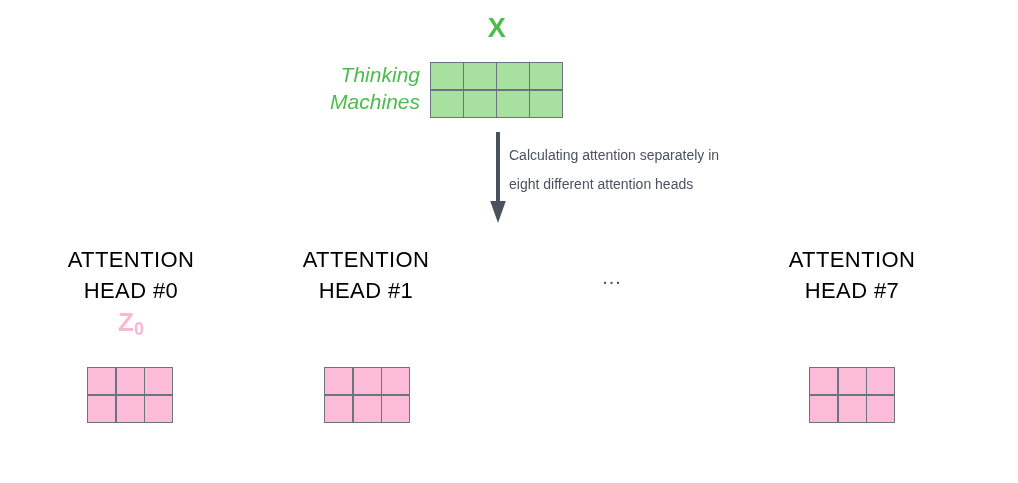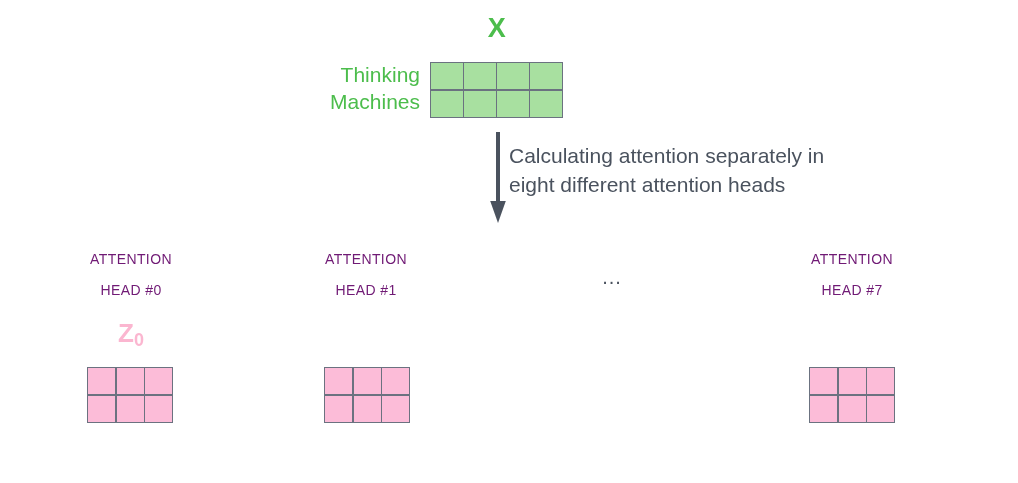--- a/index.html
+++ b/index.html
@@ -35,20 +35,21 @@
   .tokens {
     position: absolute;
     left: 250px;
     top: 61px;
     width: 170px;
     text-align: right;
     font-size: 21px;
     line-height: 27px;
     color: #4cbd4c;
     white-space: pre-line;
+    font-style: italic;
   }
   .matrix {
     position: absolute;
     display: grid;
     background: #6b7280;
     border: 1.5px solid #6b7280;
     gap: 1.5px;
     box-sizing: border-box;
   }
   .matrix .cell {
@@ -69,42 +70,42 @@
     left: 489px;
     top: 131px;
     width: 18px;
     height: 94px;
   }
   .caption {
     position: absolute;
     left: 509px;
     top: 141px;
     width: 400px;
-    font-size: 21px;
+    font-size: 14px;
     line-height: 29px;
     color: #4a525e;
     white-space: pre-line;
   }
 
   
   .head {
     position: absolute;
     top: 244px;
     width: 220px;
     text-align: center;
   }
   .head-title {
-    font-size: 14px;
+    font-size: 22px;
     line-height: 31px;
     letter-spacing: 0.4px;
-    color: #701a75;
+    color: #000000;
     white-space: pre-line;
   }
   .z-label {
-    margin-top: 12px;
+    margin-top: 1px;
     font-size: 26px;
     font-weight: bold;
     color: #fbb6d0;
     line-height: 30px;
   }
   .z-label .sub {
     font-size: 18px;
     vertical-align: baseline;
     position: relative;
     top: 4px;

